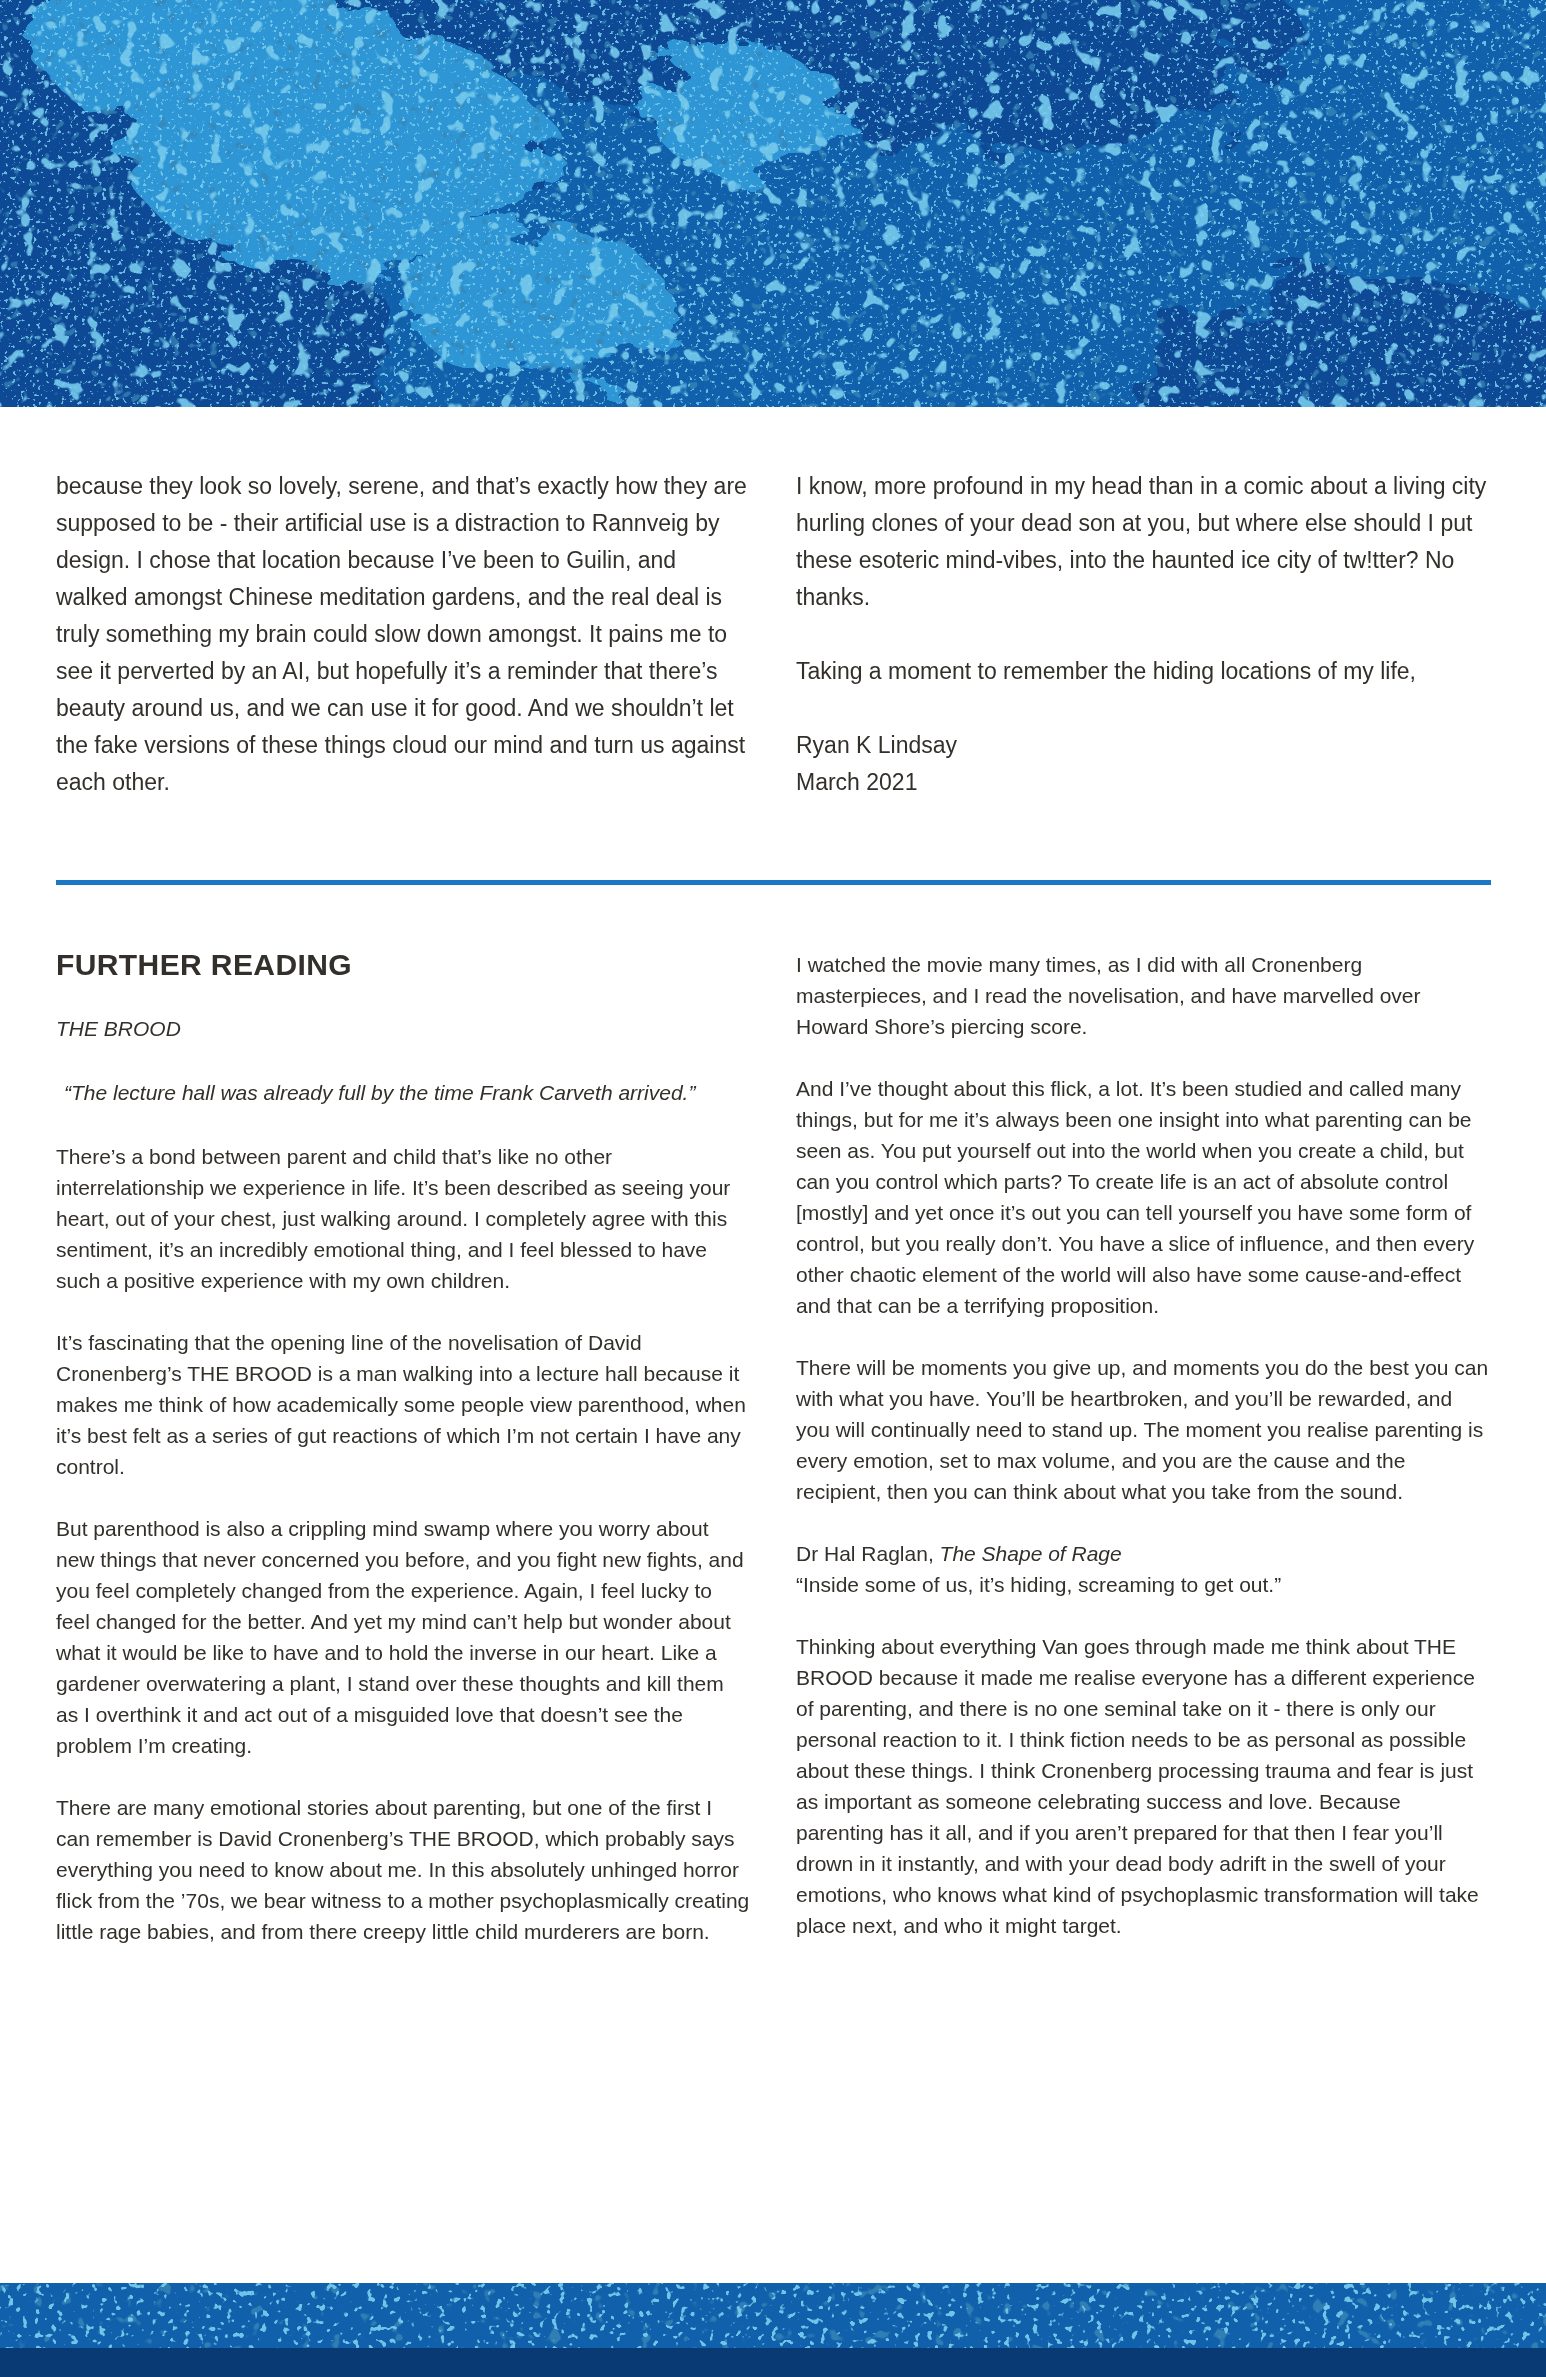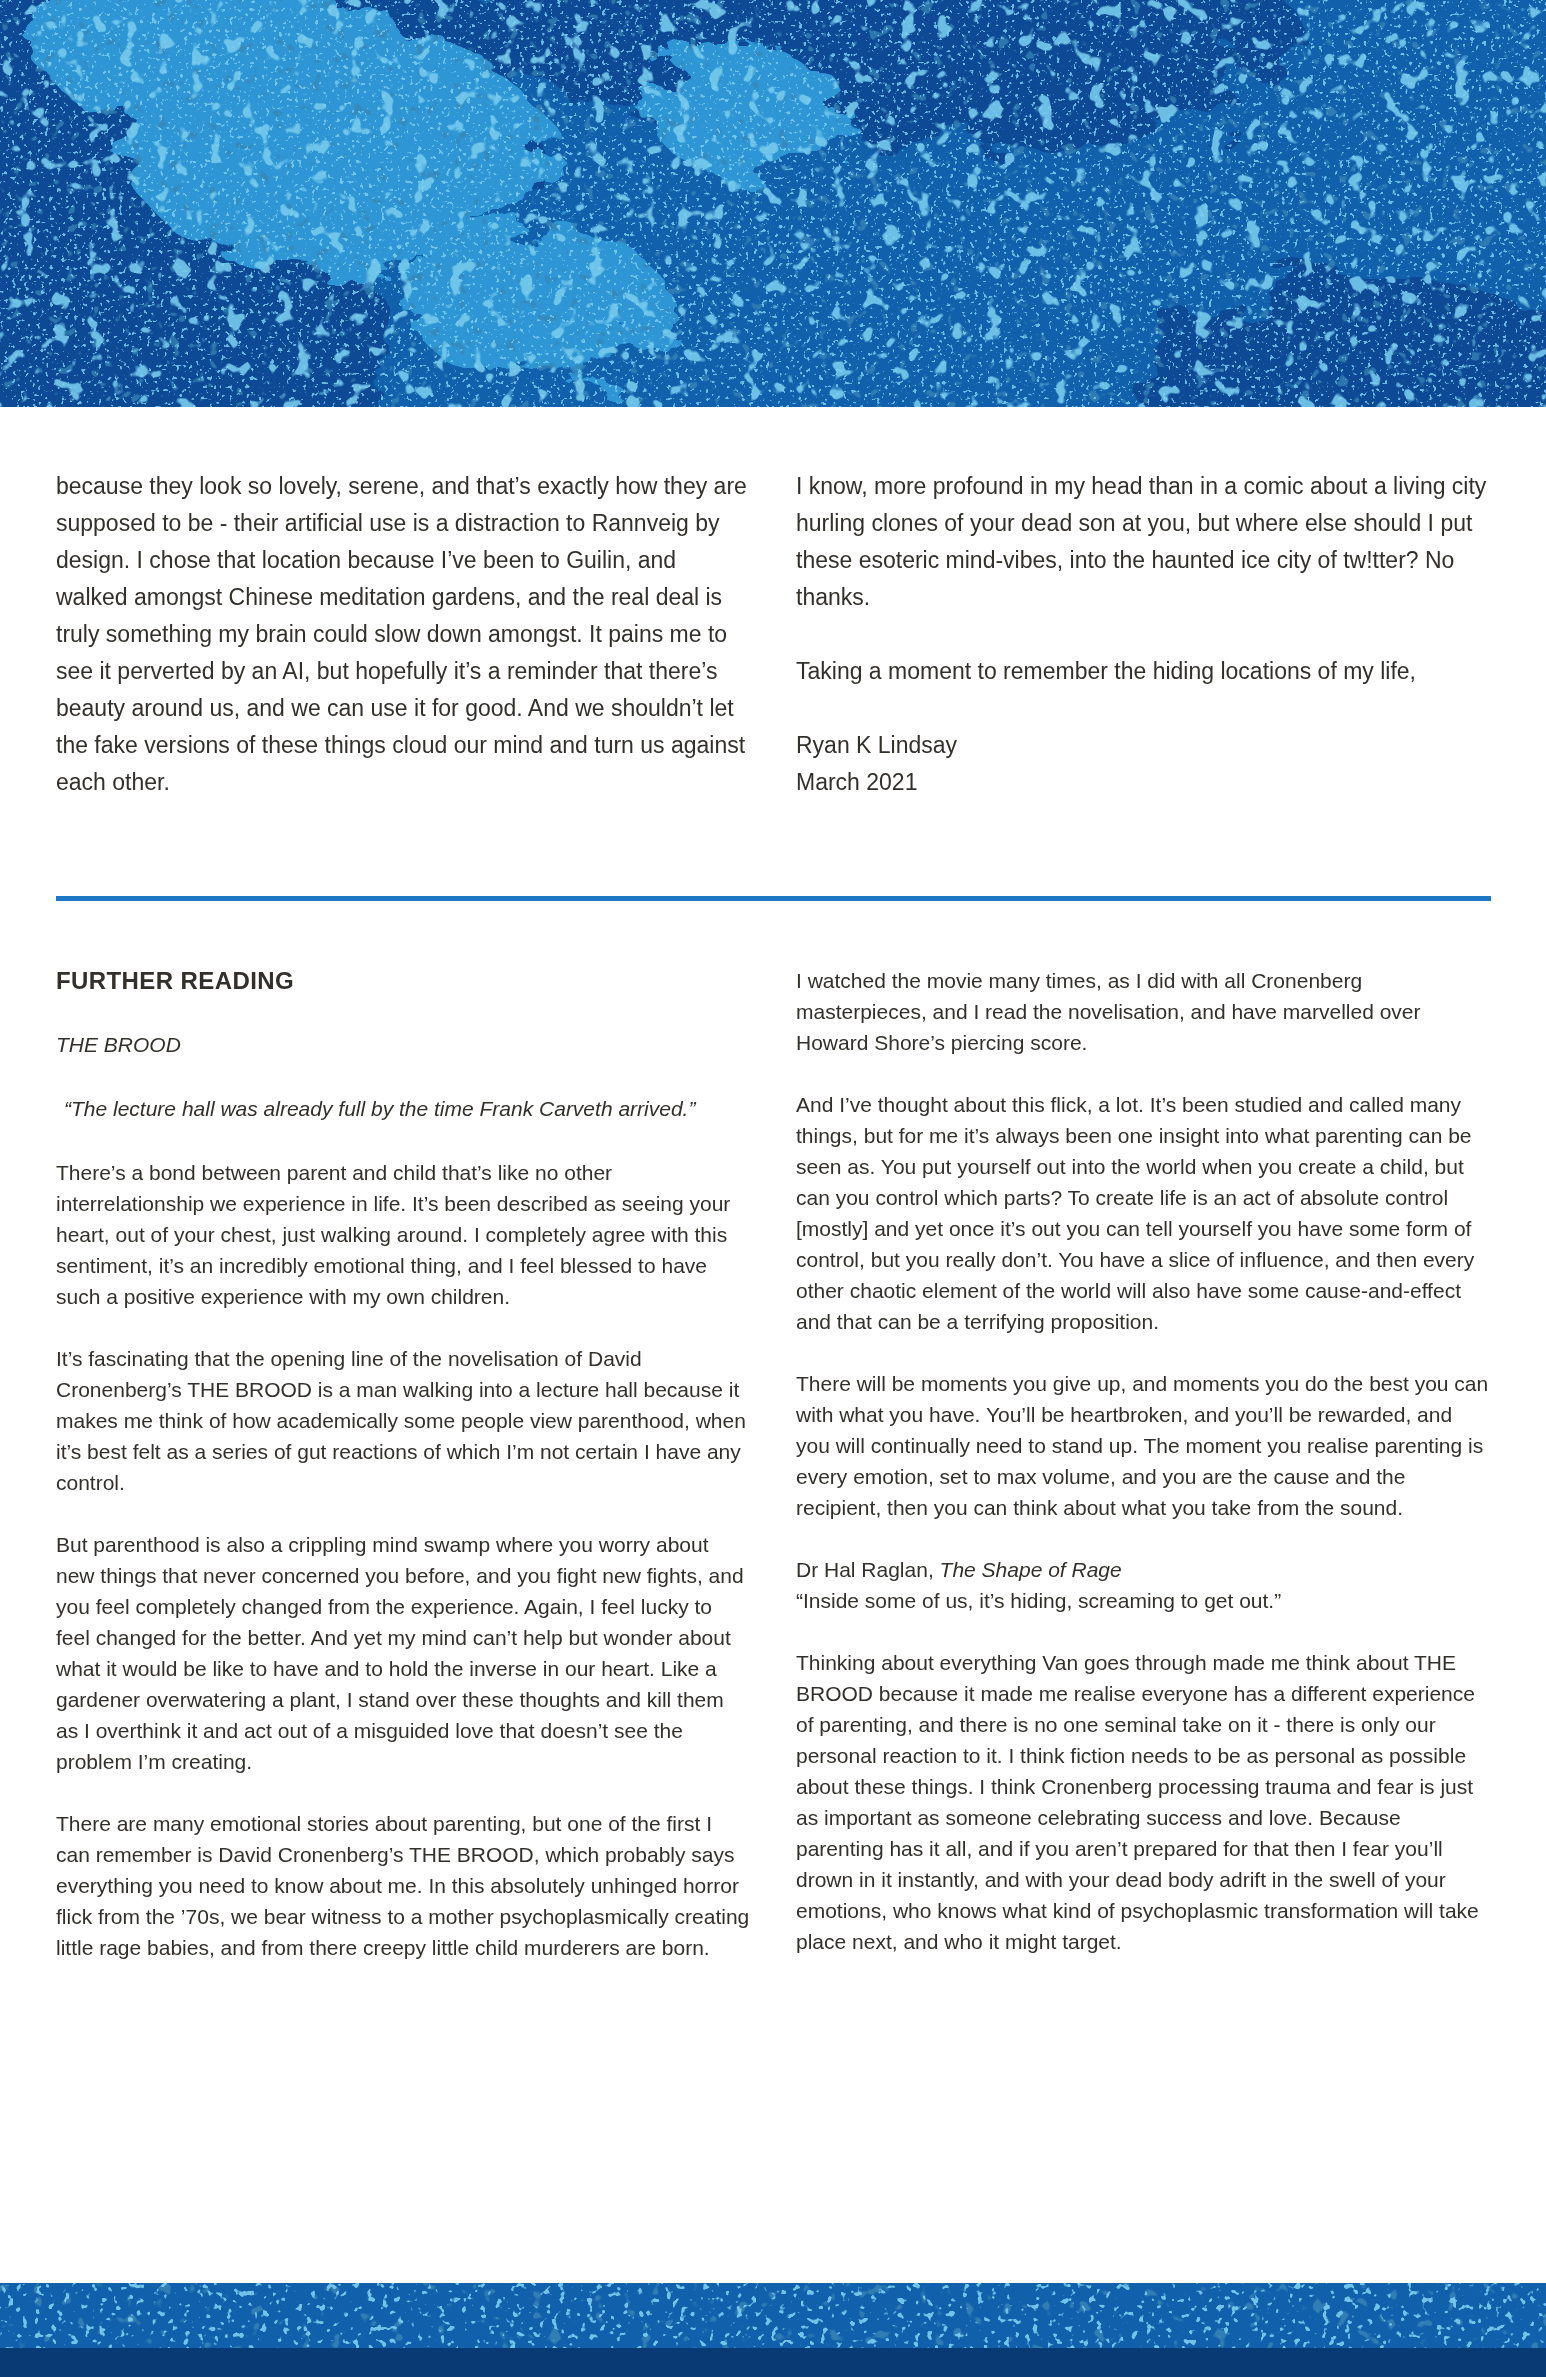--- a/index.html
+++ b/index.html
@@ -40,37 +40,37 @@
     gap: 45px;
   }
   .col { width: 695px; }
 
   .intro {
     margin-top: 61px;
     font-size: 23px;
     line-height: 37px;
   }
   .intro p { margin: 0 0 37px 0; }
-  .intro p:last-child { margin-bottom: 16px; }
+  .intro p:last-child { margin-bottom: 0; }
   .sig-name { font-weight: normal; }
 
   .divider {
     margin-top: 79px;
     height: 4.7px;
     background: #1c77c4;
   }
 
   .further {
     margin-top: 64px;
     font-size: 21px;
     line-height: 31px;
   }
   .fr-heading {
     font-weight: bold;
-    font-size: 24px;
+    font-size: 30px;
     letter-spacing: 0.4px;
     margin: 0 0 33px 0;
   }
   .fr-title {
     font-style: italic;
     margin: 0 0 33px 0;
   }
   .fr-quote {
     font-style: italic;
     margin: 0 0 33px 8px;

